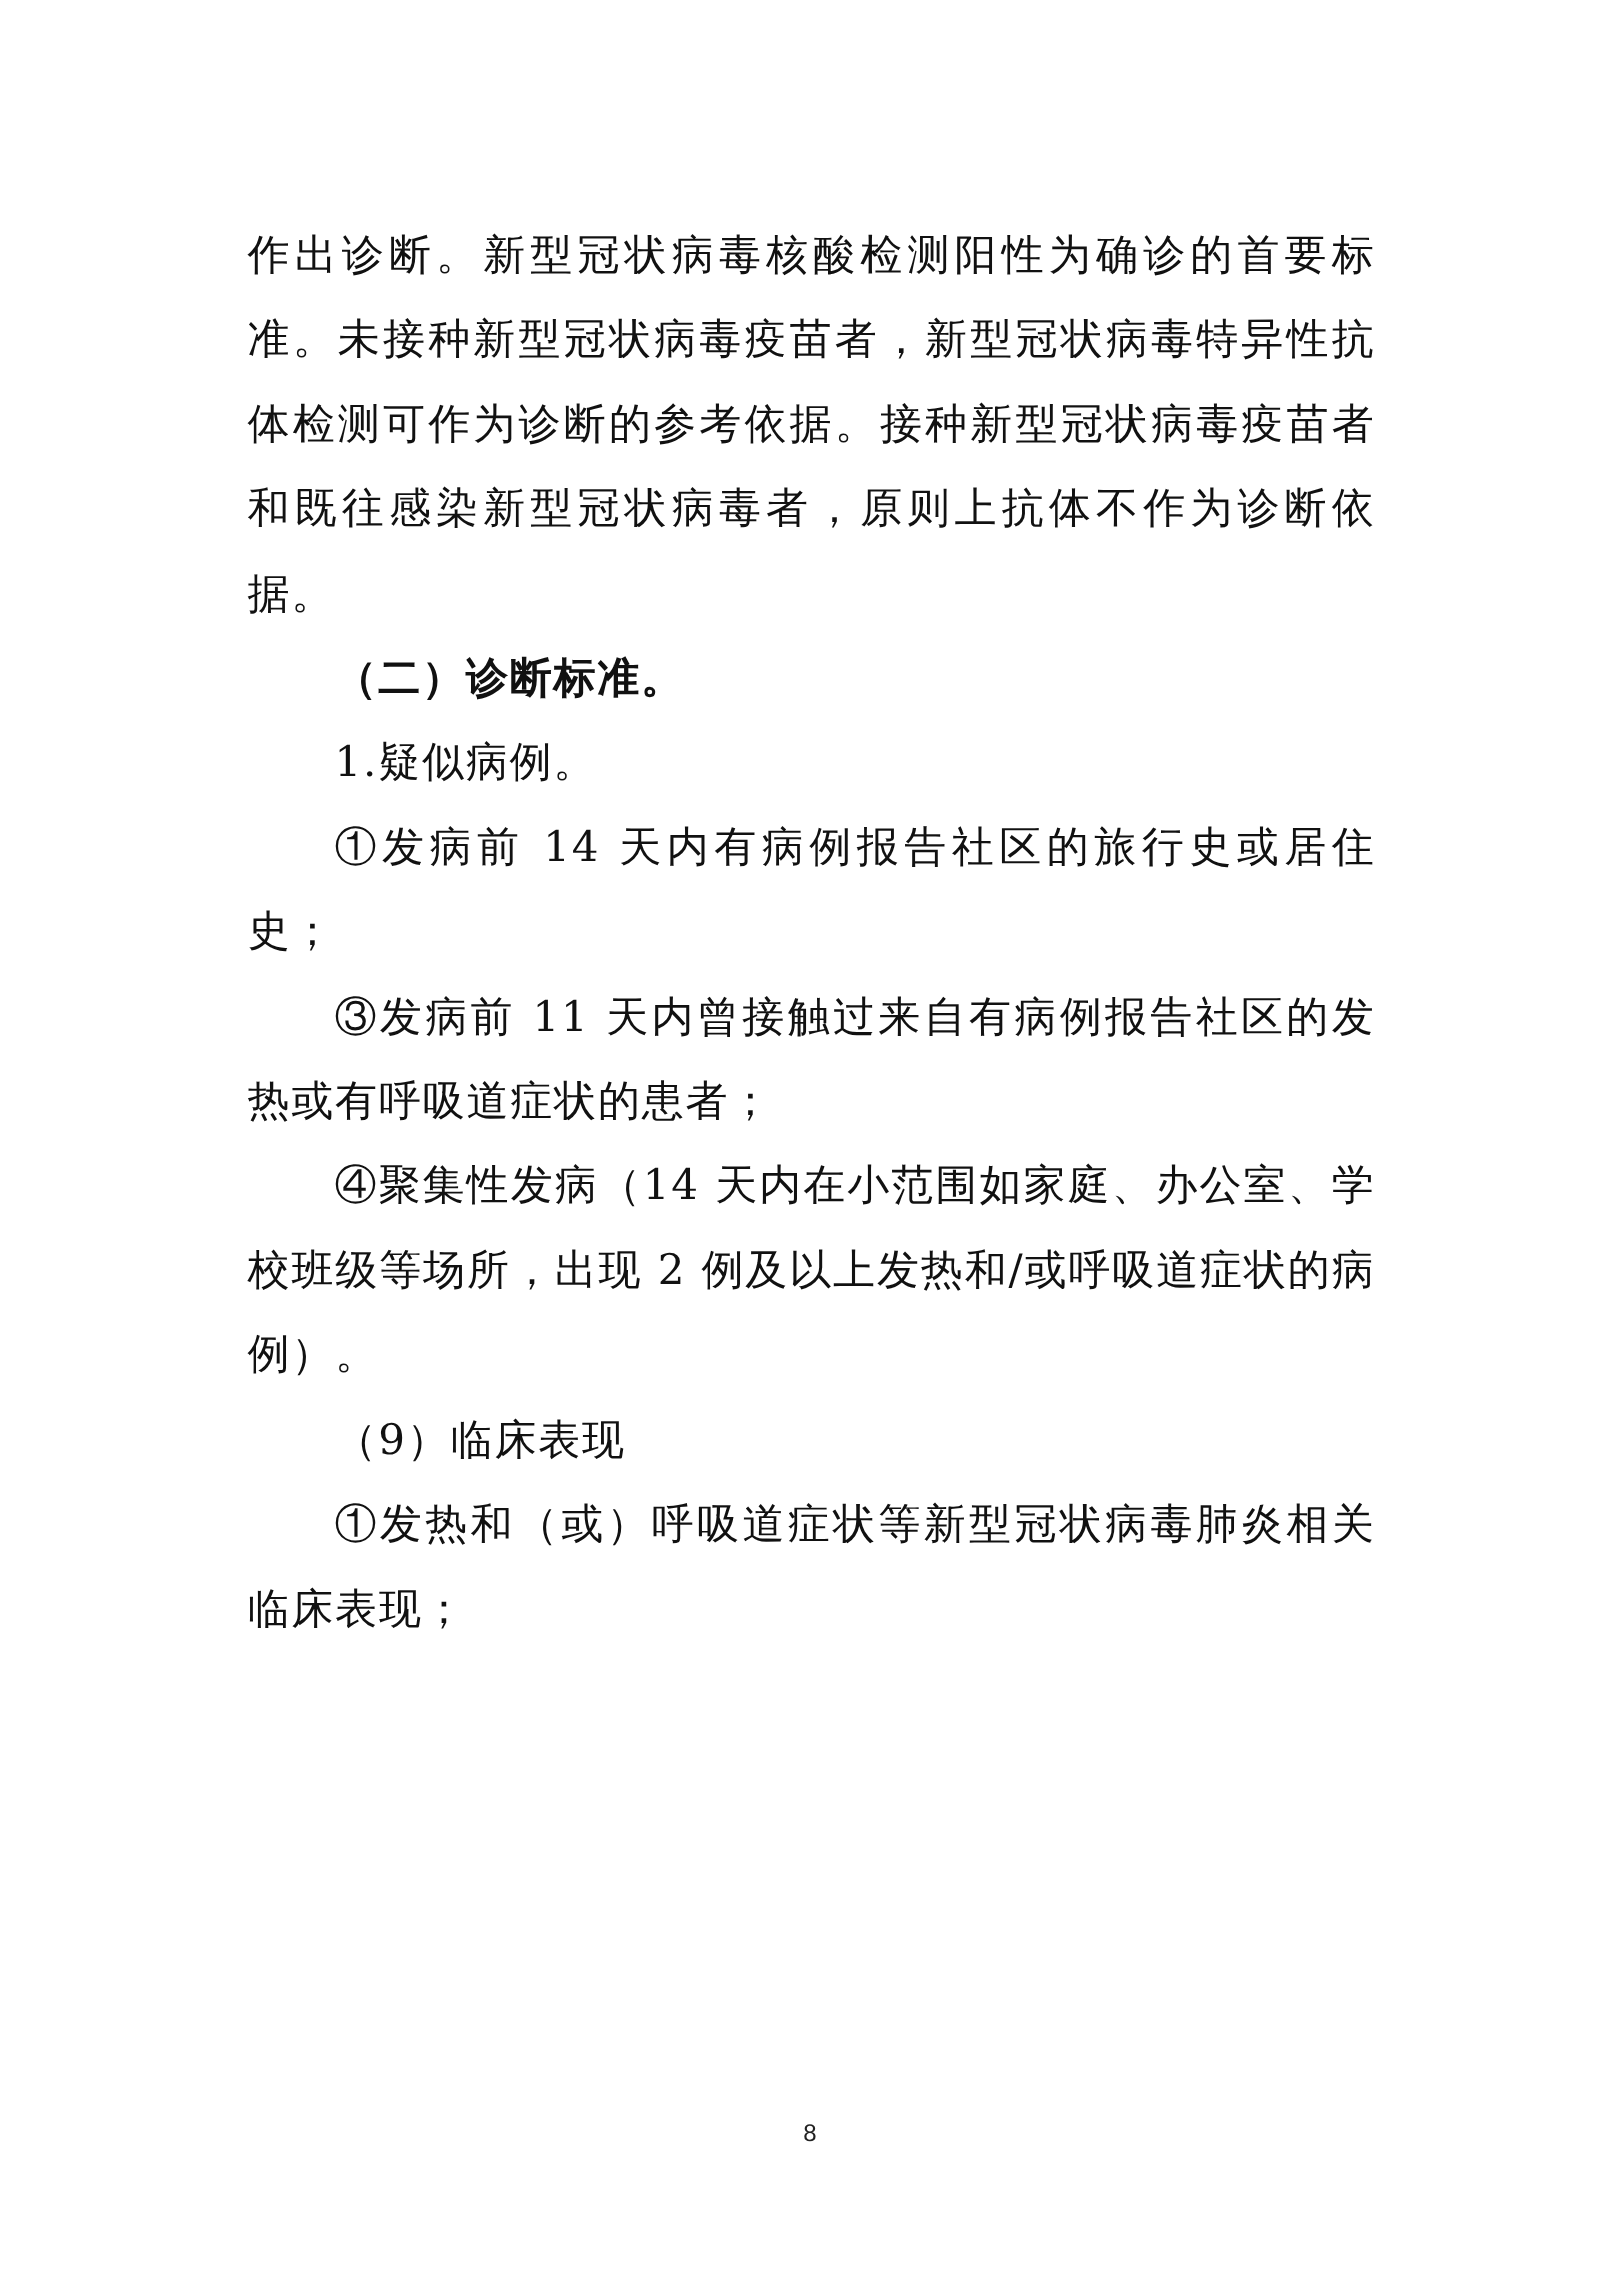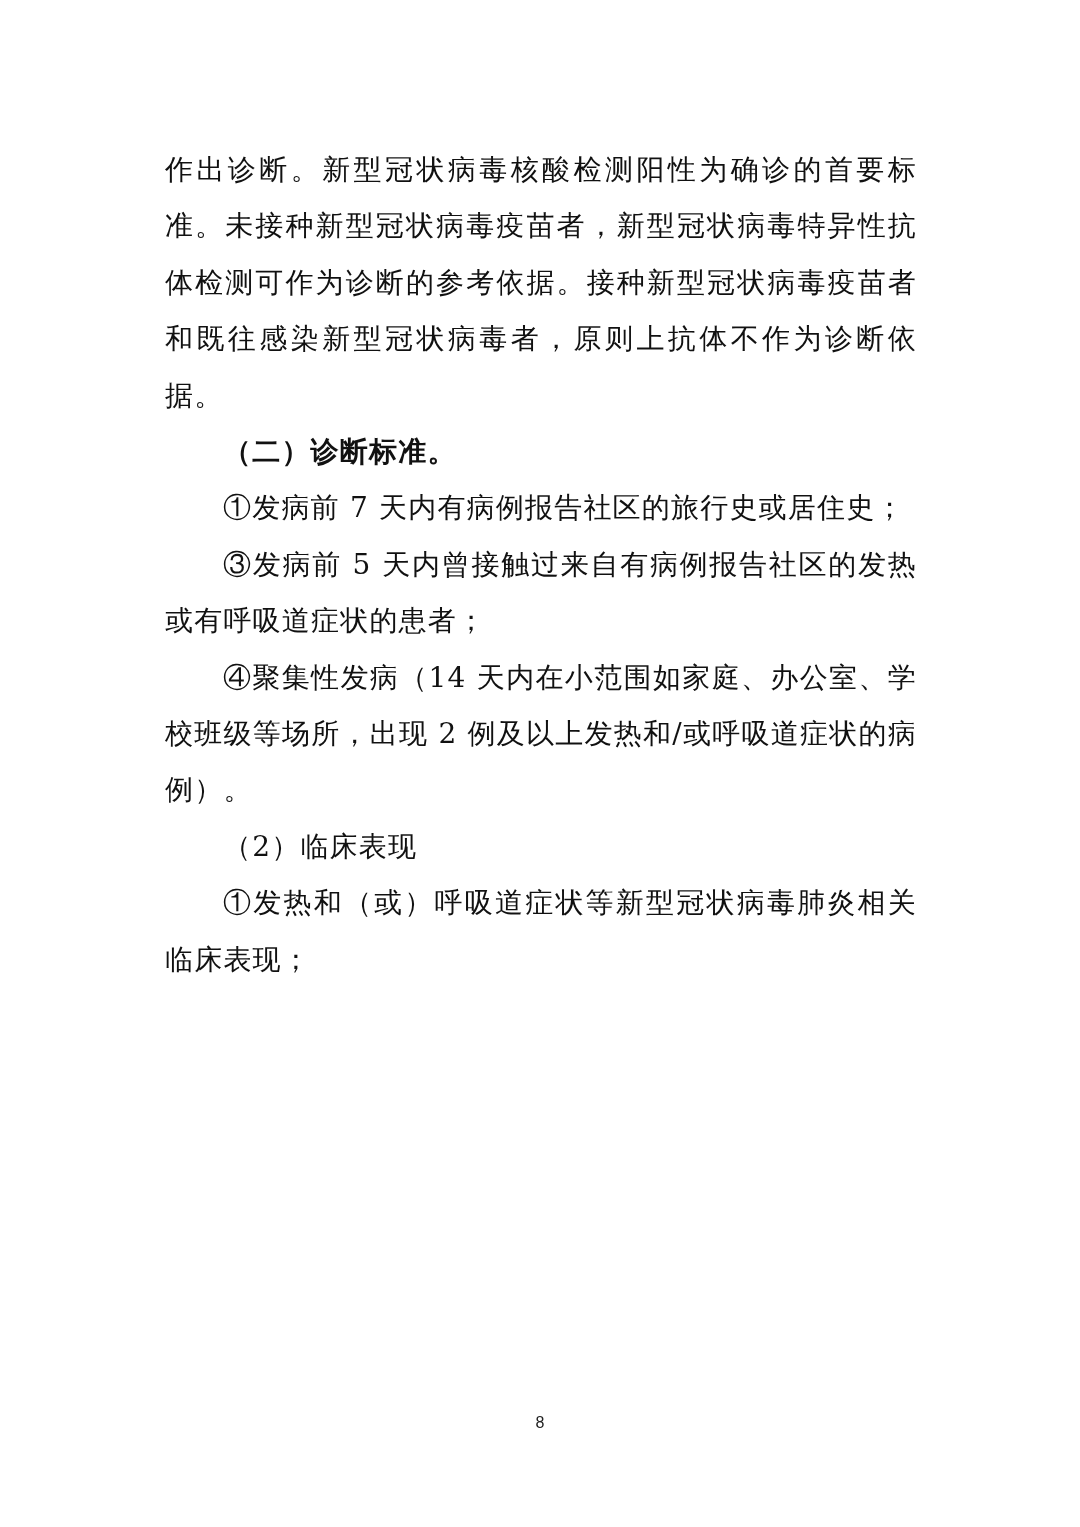--- a/index.html
+++ b/index.html
@@ -14,21 +14,22 @@
   .page-number { position: absolute; left: 0; width: 1080px; top: 1414px; text-align: center;
                  font-family: "Liberation Sans", sans-serif; font-size: 16px; color: #222; }
 </style>
 </head>
 <body>
 
 <div class="page">
   <div class="body-text">
     <p class="para">作出诊断。新型冠状病毒核酸检测阳性为确诊的首要标准。未接种新型冠状病毒疫苗者，新型冠状病毒特异性抗体检测可作为诊断的参考依据。接种新型冠状病毒疫苗者和既往感染新型冠状病毒者，原则上抗体不作为诊断依据。</p>
     <p class="para indent h-bold">（二）诊断标准。</p>
-    <p class="para indent">①发病前 7 天内有病例报告社区的旅行史或居住史；</p>
-    <p class="para indent">③发病前 5 天内曾接触过来自有病例报告社区的发热或有呼吸道症状的患者；</p>
+    <p class="para indent">1.疑似病例。</p>
+    <p class="para indent">①发病前 14 天内有病例报告社区的旅行史或居住史；</p>
+    <p class="para indent">③发病前 11 天内曾接触过来自有病例报告社区的发热或有呼吸道症状的患者；</p>
     <p class="para indent">④聚集性发病（14 天内在小范围如家庭、办公室、学校班级等场所，出现 2 例及以上发热和/或呼吸道症状的病例）。</p>
-    <p class="para indent">（2）临床表现</p>
+    <p class="para indent">（9）临床表现</p>
     <p class="para indent">①发热和（或）呼吸道症状等新型冠状病毒肺炎相关临床表现；</p>
 
   </div>
   <div class="page-number">8</div>
 </div>
 
 </body></html>

